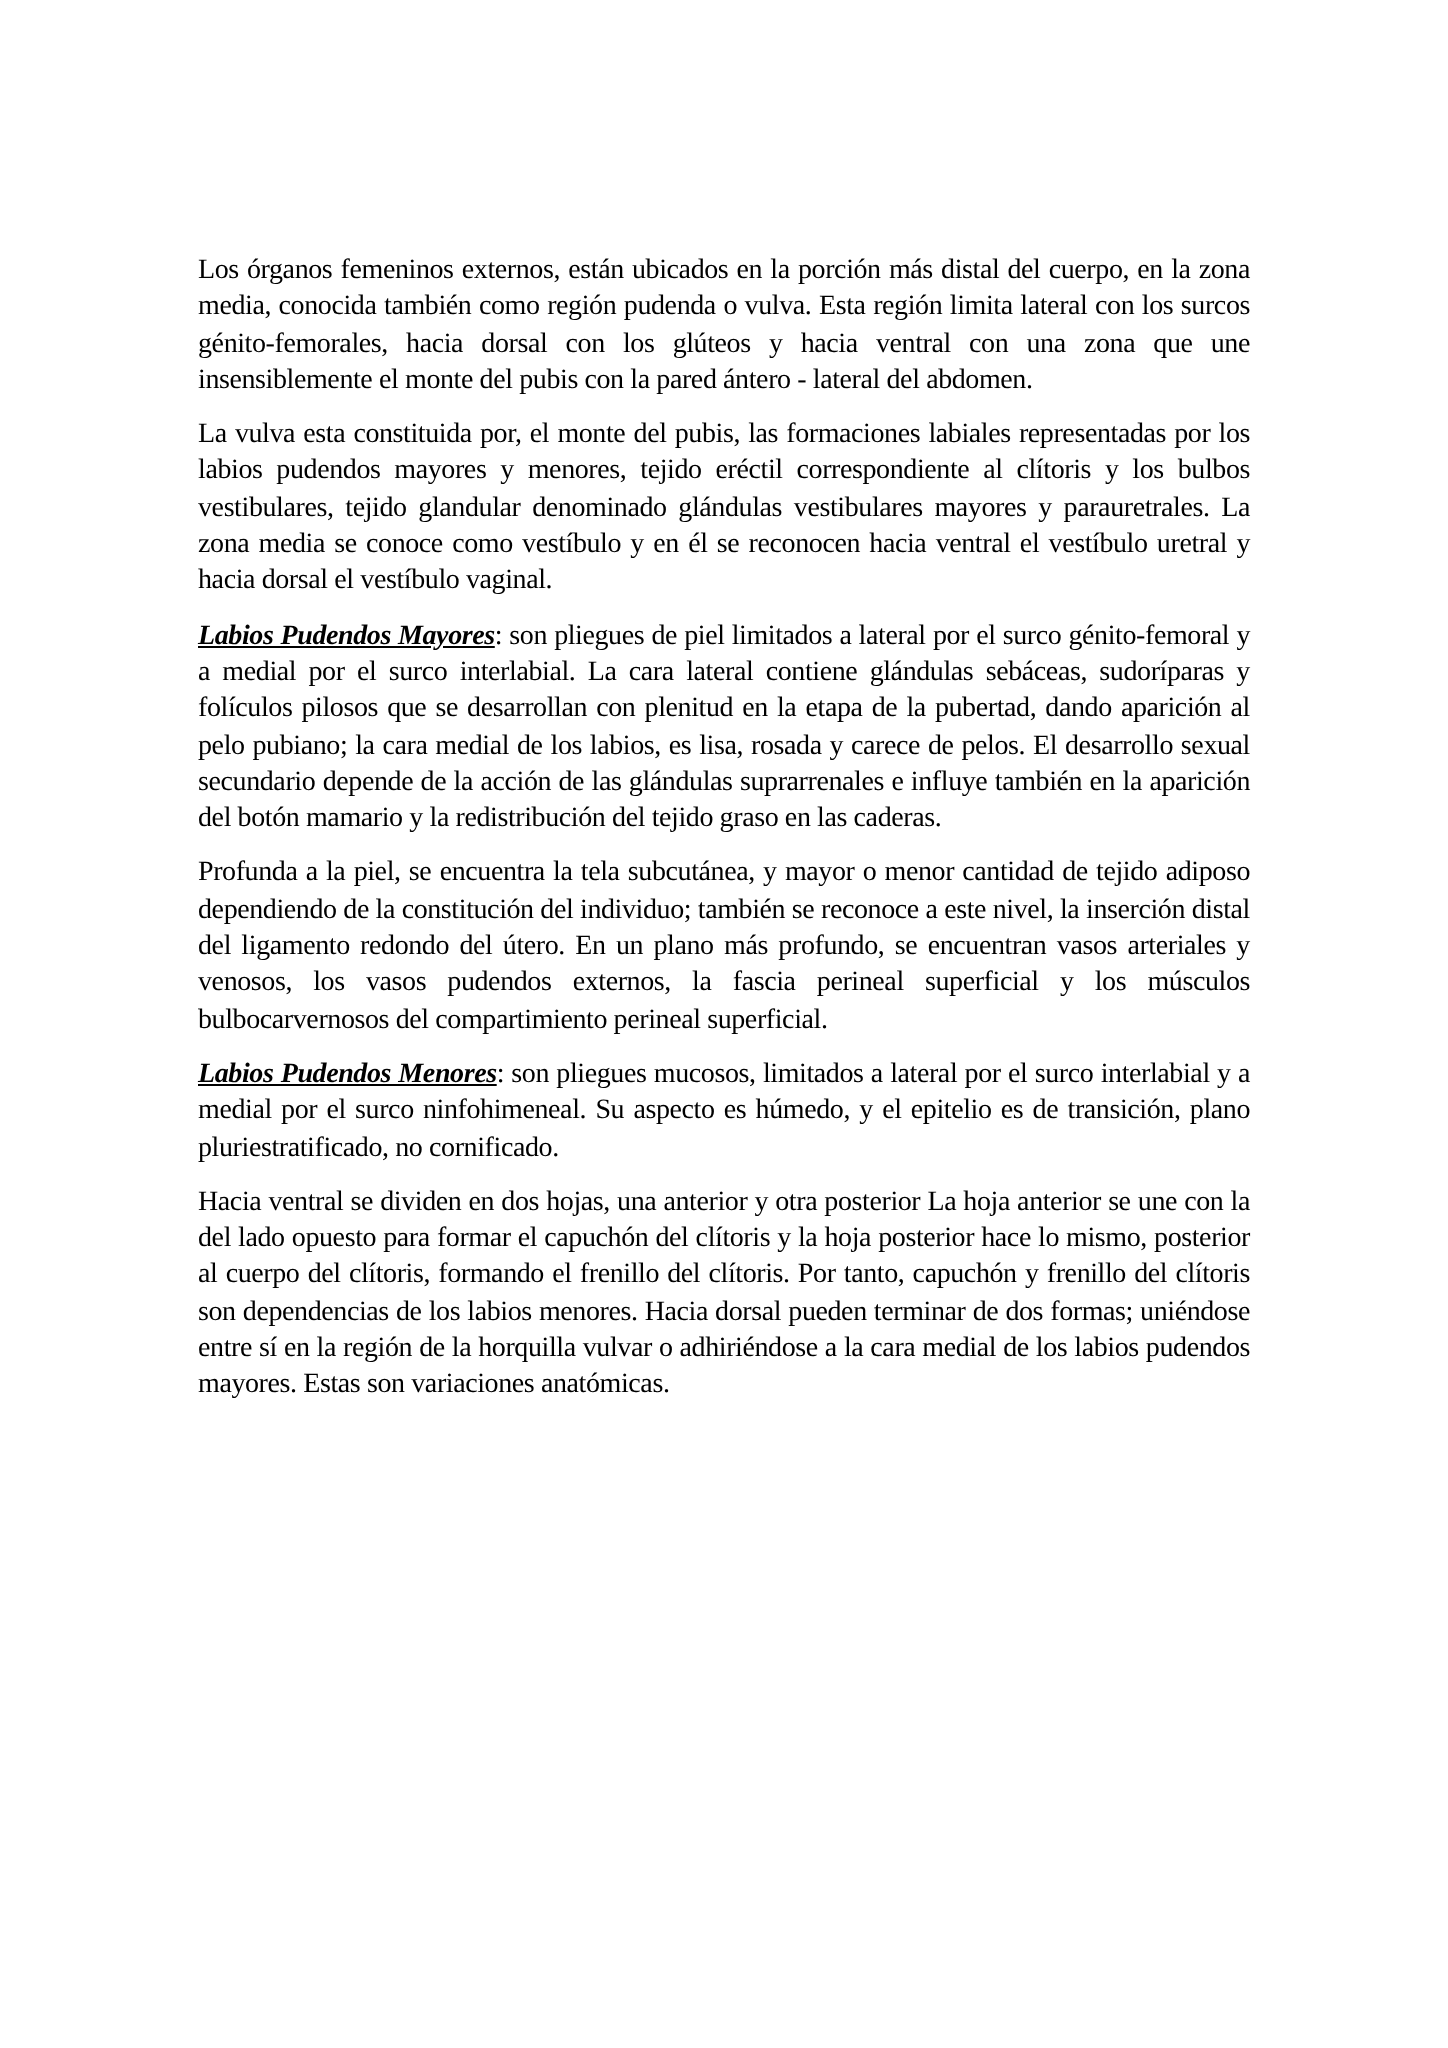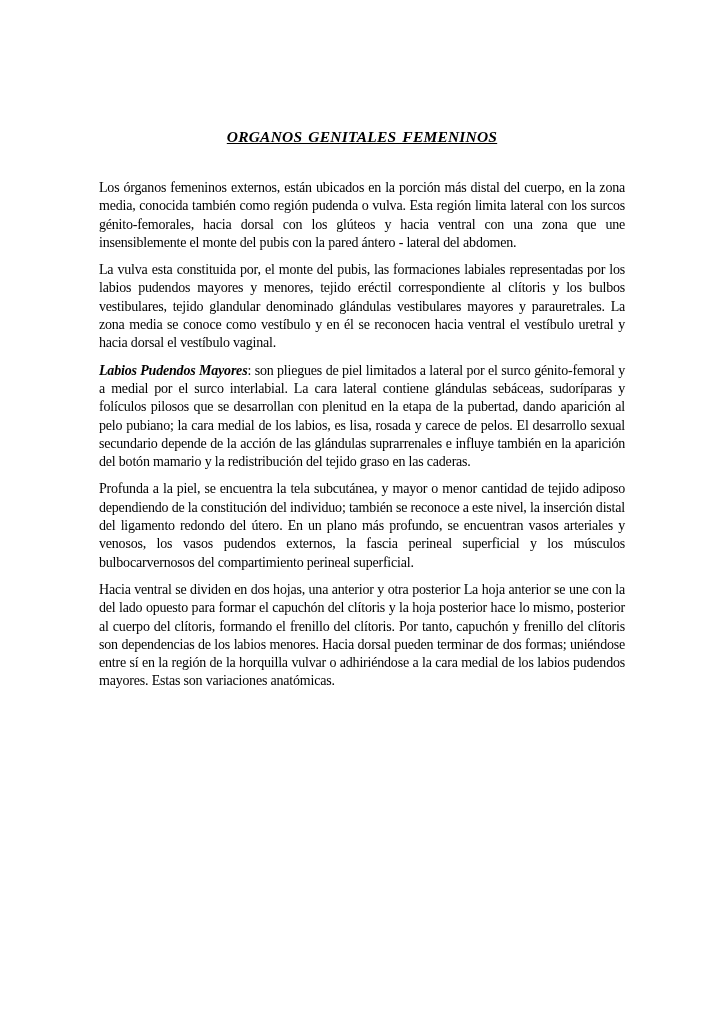--- a/index.html
+++ b/index.html
@@ -47,35 +47,36 @@
   p.body-para {
     margin: 0 0 9px 0;
     font-size: 14px;
     line-height: 18.3px;
     letter-spacing: -0.2px;
     text-align: justify;
   }
   p.body-para .lead {
     font-weight: bold;
     font-style: italic;
+    text-decoration: underline;
   }
 </style>
 </head>
 <body>
 
 <div class="page">
 
-  <h1 class="doc-title"><span class="u">ORGANOS GENITALES FEMENINOS</span></h1>
 
 
   <p class="body-para"><span>Los órganos femeninos externos, están ubicados en la porción más distal del cuerpo, en la zona media, conocida también como región pudenda o vulva.  Esta región limita lateral con los surcos génito-femorales, hacia dorsal con los glúteos y hacia ventral con una zona que une insensiblemente el monte del pubis con la pared ántero - lateral del abdomen.</span></p>
 
   <p class="body-para"><span>La vulva esta constituida por, el monte del pubis, las formaciones labiales representadas por los labios pudendos mayores y menores, tejido eréctil correspondiente al clítoris y los bulbos vestibulares, tejido glandular denominado glándulas vestibulares mayores y parauretrales.  La zona media se conoce como vestíbulo y en él se reconocen hacia ventral el vestíbulo uretral y hacia dorsal el vestíbulo vaginal.</span></p>
 
   <p class="body-para"><span class="lead">Labios Pudendos Mayores</span><span>: son pliegues de piel limitados a lateral por el surco génito-femoral y a medial por el surco interlabial.  La cara lateral contiene glándulas sebáceas, sudoríparas y folículos pilosos que se desarrollan con plenitud en la etapa de la pubertad, dando aparición al pelo pubiano; la cara medial de los labios, es lisa, rosada y carece de pelos.  El desarrollo sexual secundario depende de la acción de las glándulas suprarrenales e influye también en la aparición del botón mamario y la redistribución del tejido graso en las caderas.</span></p>
 
 
   <p class="body-para"><span>Profunda a la piel, se encuentra la tela subcutánea, y mayor o menor cantidad de tejido adiposo dependiendo de la constitución del individuo; también se reconoce a este nivel, la inserción distal del ligamento redondo del útero.  En un plano más profundo, se encuentran vasos arteriales y venosos, los vasos pudendos externos, la fascia perineal superficial y los músculos bulbocarvernosos del compartimiento perineal superficial.</span></p>
 
+  <p class="body-para"><span class="lead">Labios Pudendos Menores</span><span>: son pliegues mucosos, limitados a lateral por el surco interlabial y a medial por el surco ninfohimeneal. Su aspecto es húmedo, y el epitelio es de transición, plano pluriestratificado, no cornificado.</span></p>
 
   <p class="body-para"><span>Hacia ventral se dividen en dos hojas, una anterior y otra posterior   La hoja anterior se une con la del lado opuesto para formar el capuchón del clítoris y la hoja posterior hace lo mismo, posterior al cuerpo del clítoris, formando el frenillo del clítoris.  Por tanto, capuchón y frenillo del clítoris son dependencias de los labios menores. Hacia dorsal pueden terminar de dos formas; uniéndose entre sí en la región de la horquilla vulvar o adhiriéndose a la cara medial  de los labios pudendos mayores.  Estas son variaciones anatómicas.</span></p>
 
 </div>
 
 </body></html>

